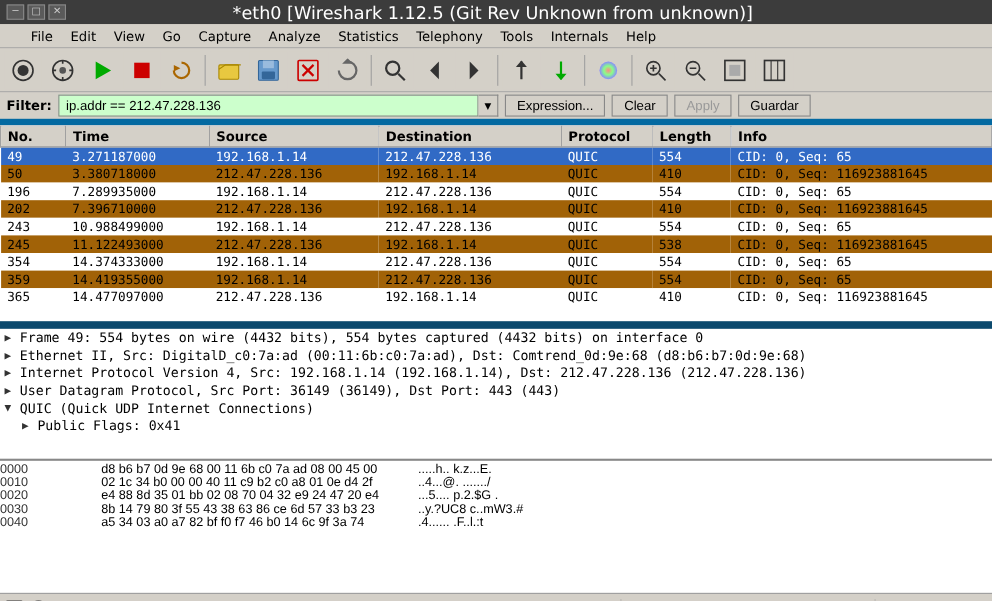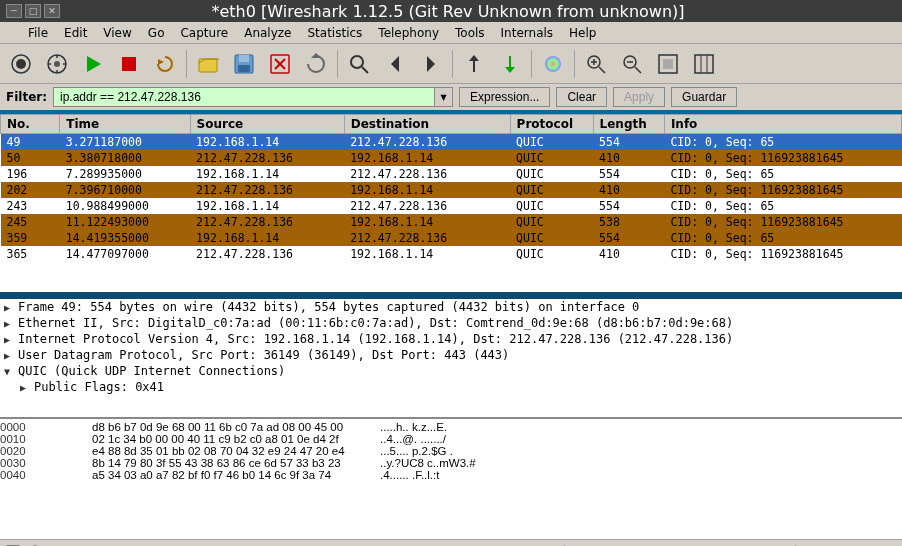--- a/index.html
+++ b/index.html
@@ -76,21 +76,21 @@
     }
 
     
     .filterbar {
       background: #d4d0c8;
       height: 30px;
       display: flex;
       align-items: center;
       padding: 2px 6px;
       gap: 6px;
-      border-bottom: 4px solid #0369a1;
+      border-bottom: 6px solid #0369a1;
     }
     .filter-label {
       font-size: 12px;
       font-weight: bold;
     }
     .filter-input-wrapper {
       display: flex;
       flex: 1;
       max-width: 400px;
     }
@@ -466,20 +466,29 @@
           <td>CID: 0, Seq: 65</td>
         </tr>
         <tr class="packet-row-odd">
           <td>245</td>
           <td>11.122493000</td>
           <td>212.47.228.136</td>
           <td>192.168.1.14</td>
           <td>QUIC</td>
           <td>538</td>
           <td>CID: 0, Seq: 116923881645</td>
+        </tr>
+        <tr class="packet-row-even">
+          <td>354</td>
+          <td>14.374333000</td>
+          <td>192.168.1.14</td>
+          <td>212.47.228.136</td>
+          <td>QUIC</td>
+          <td>554</td>
+          <td>CID: 0, Seq: 65</td>
         </tr>
         <tr class="packet-row-odd">
           <td>359</td>
           <td>14.419355000</td>
           <td>192.168.1.14</td>
           <td>212.47.228.136</td>
           <td>QUIC</td>
           <td>554</td>
           <td>CID: 0, Seq: 65</td>
         </tr>

